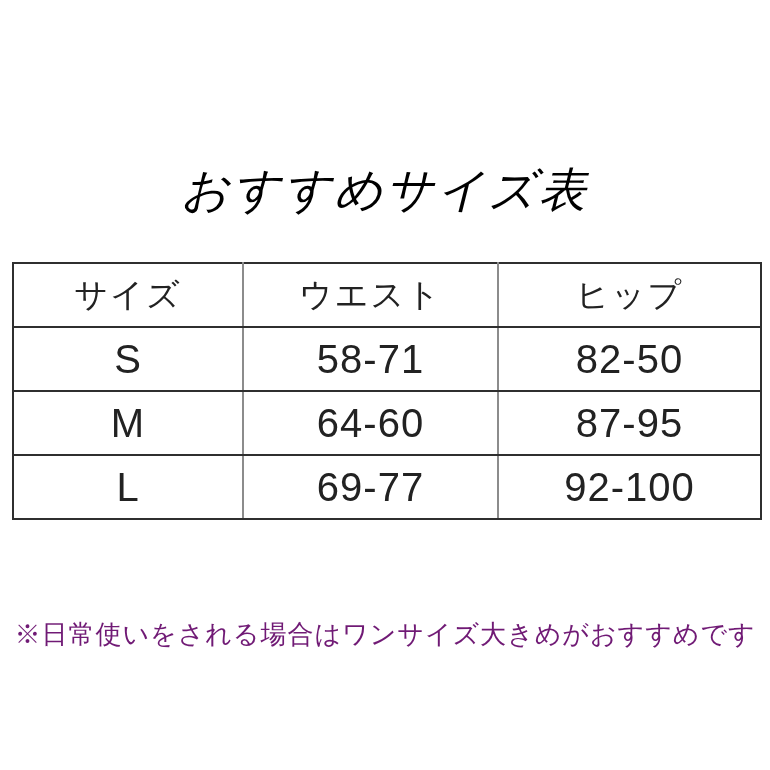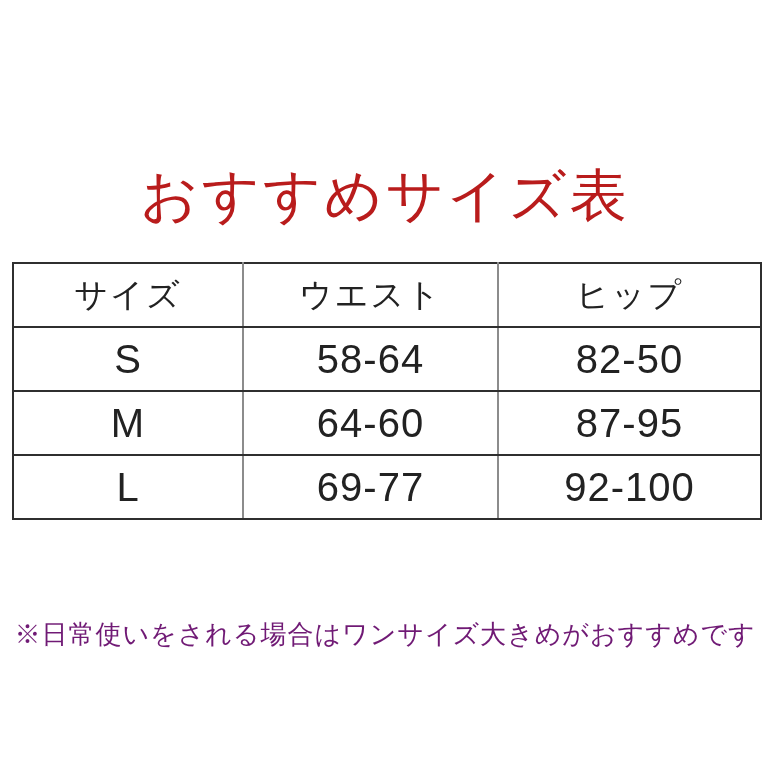--- a/index.html
+++ b/index.html
@@ -14,25 +14,26 @@
     height: 770px;
     background: #ffffff;
     overflow: hidden;
   }
   .title {
     position: absolute;
     top: 163px;
     left: 0;
     width: 770px;
     text-align: center;
-    font-size: 57px;
+    font-size: 47px;
     font-weight: 300;
     letter-spacing: 3px;
-    color: #b91c1c;
+    color: #000000;
     line-height: 1.15;
+    font-style: italic;
   }
   .size-table {
     position: absolute;
     top: 262px;
     left: 12px;
     width: 748px;
     border-collapse: collapse;
     table-layout: fixed;
     background: #ffffff;
   }
@@ -92,21 +93,21 @@
     <thead>
       <tr>
         <th>サイズ</th>
         <th>ウエスト</th>
         <th>ヒップ</th>
       </tr>
     </thead>
     <tbody>
       <tr>
         <td>S</td>
-        <td>58-64</td>
+        <td>58-71</td>
         <td>82-50</td>
       </tr>
       <tr>
         <td>M</td>
         <td>64-60</td>
         <td>87-95</td>
       </tr>
       <tr>
         <td>L</td>
         <td>69-77</td>

